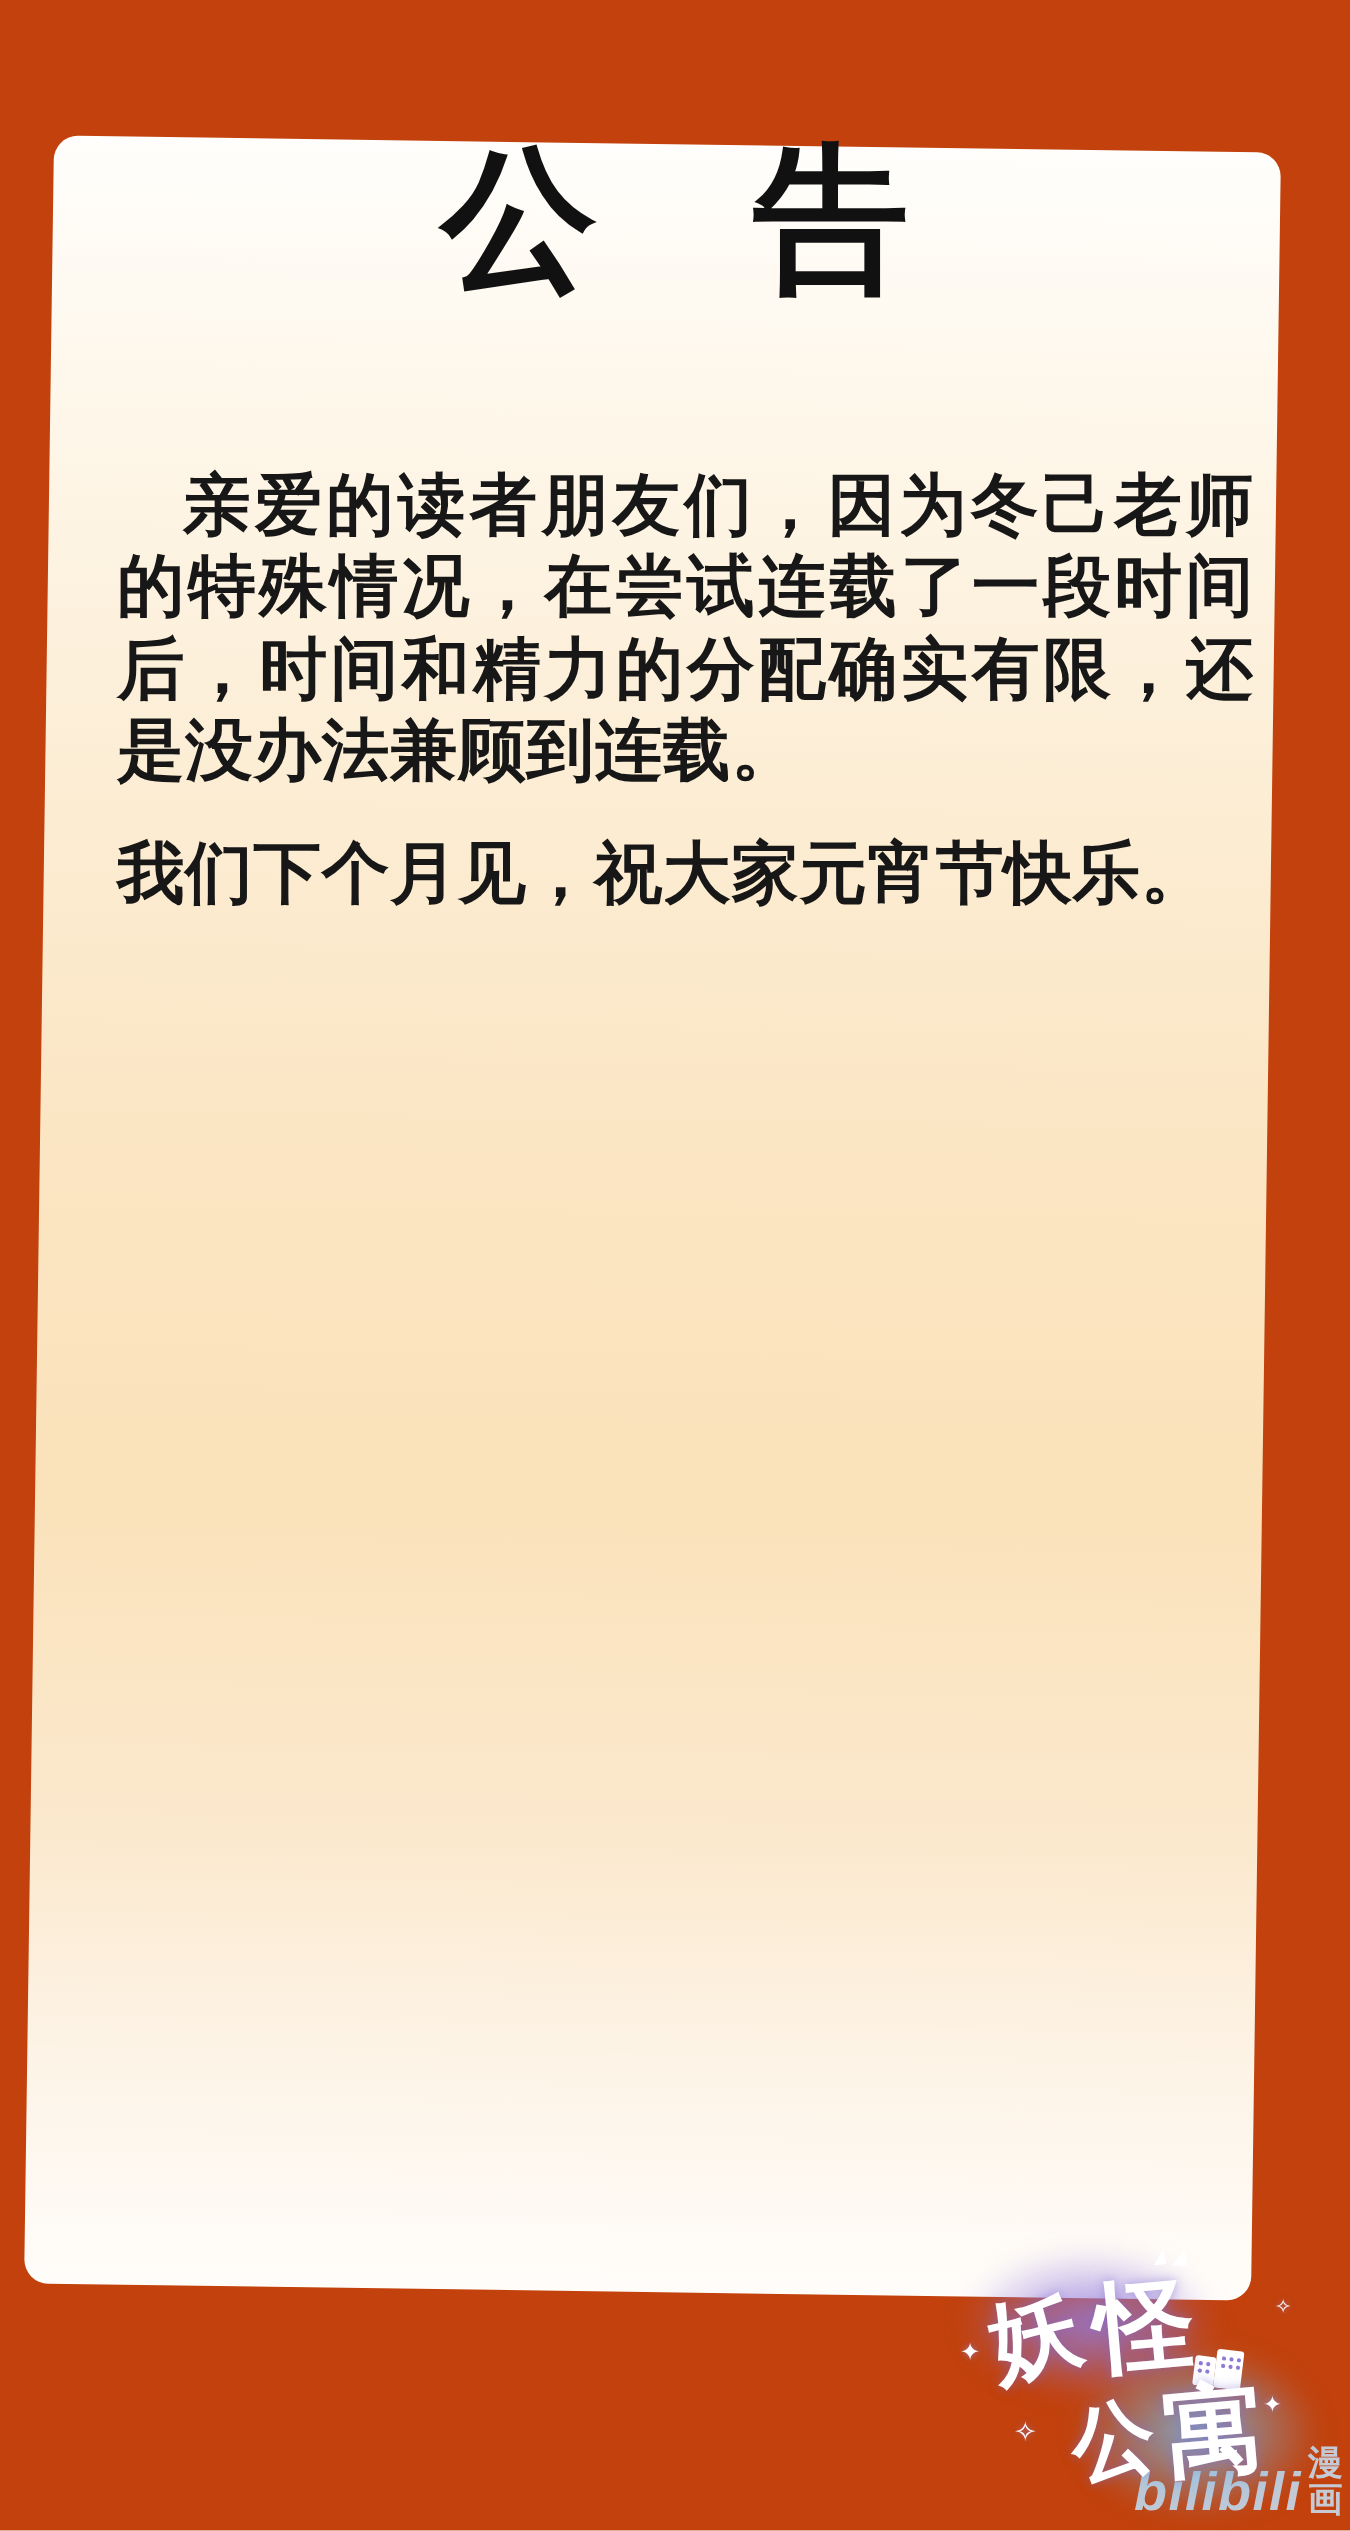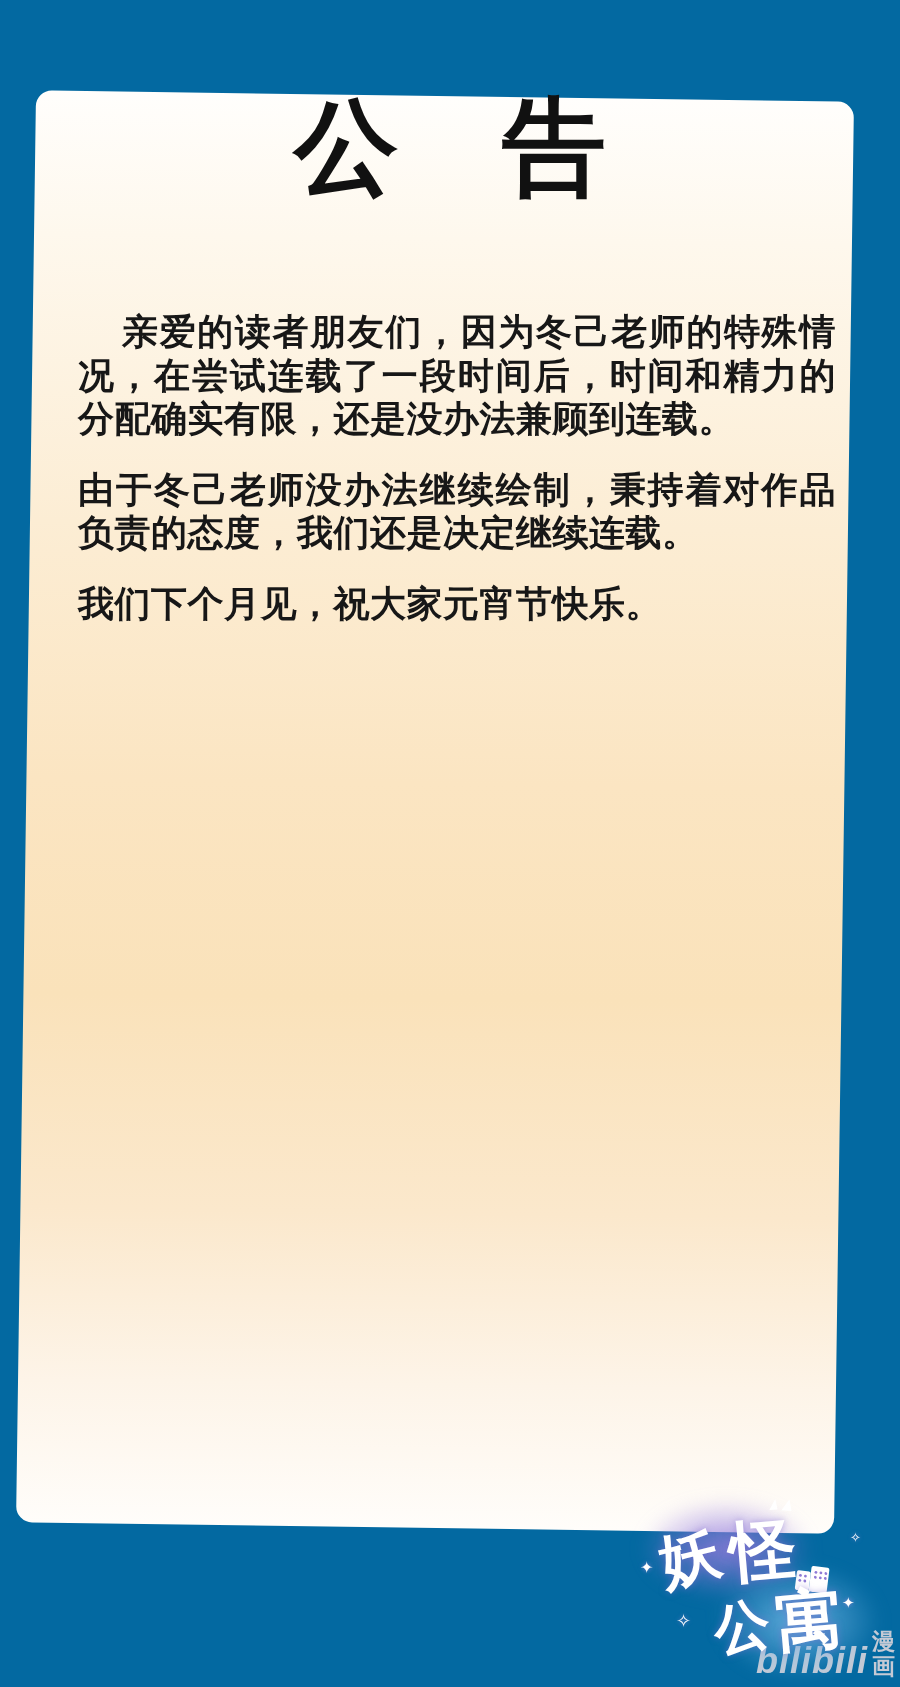--- a/index.html
+++ b/index.html
@@ -1,21 +1,21 @@
 <!DOCTYPE html>
 <html><head>
 <meta charset="utf-8">
 <style>
   * { margin: 0; padding: 0; box-sizing: border-box; }
   html, body { background: #ffffff; }
   .page {
     position: relative;
     width: 900px;
     height: 1687px;
-    background: #0369a1;
+    background: #c2410c;
     overflow: hidden;
     font-family: "Liberation Sans", sans-serif;
   }
   
   .card-bg {
     position: absolute;
     left: 26px;
     top: 96px;
     width: 818px;
     height: 1432px;
@@ -40,21 +40,21 @@
     font-size: 104px;
     line-height: 1.18;
     font-weight: bold;
     color: #111111;
   }
   .body-text {
     position: absolute;
     left: 78px;
     top: 310px;
     width: 758px;
-    font-size: 36px;
+    font-size: 45px;
     font-weight: bold;
     color: #171717;
     line-height: 1.21;
     text-align: justify;
     letter-spacing: 0.5px;
   }
   .body-text p { margin: 0 0 27px 0; }
   .body-text p.indent { text-indent: 44px; }
 
   
@@ -129,21 +129,20 @@
 <body>
 
 <div class="page">
 
   <div class="card-bg"></div>
 
   <div class="title">公　告</div>
 
   <div class="body-text">
     <p class="indent">亲爱的读者朋友们，因为冬己老师的特殊情况，在尝试连载了一段时间后，时间和精力的分配确实有限，还是没办法兼顾到连载。</p>
-    <p>由于冬己老师没办法继续绘制，秉持着对作品负责的态度，我们还是决定继续连载。</p>
     <p>我们下个月见，祝大家元宵节快乐。</p>
   </div>
 
   <div class="logo">
     <div class="logo-glow"></div>
 
     <span class="sparkle sp1">✦</span>
     <span class="sparkle sp2">✧</span>
     <span class="sparkle sp3">✧</span>
     <span class="sparkle sp4">✦</span>

